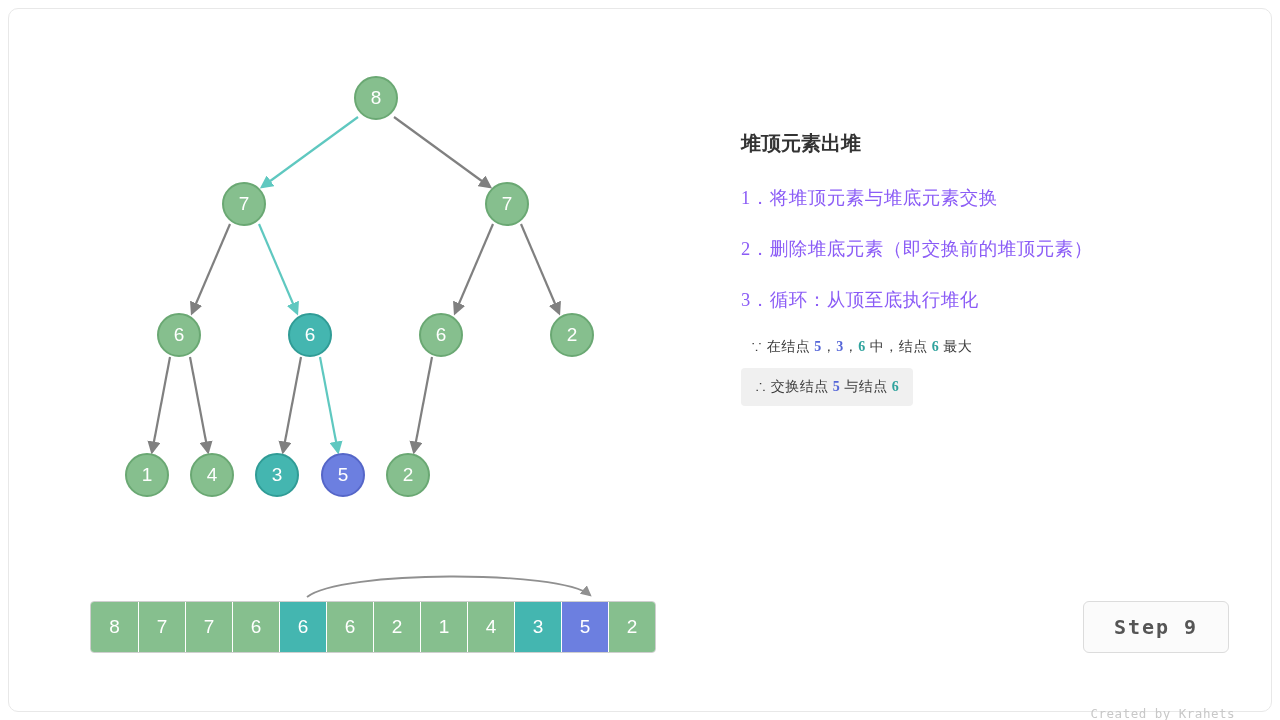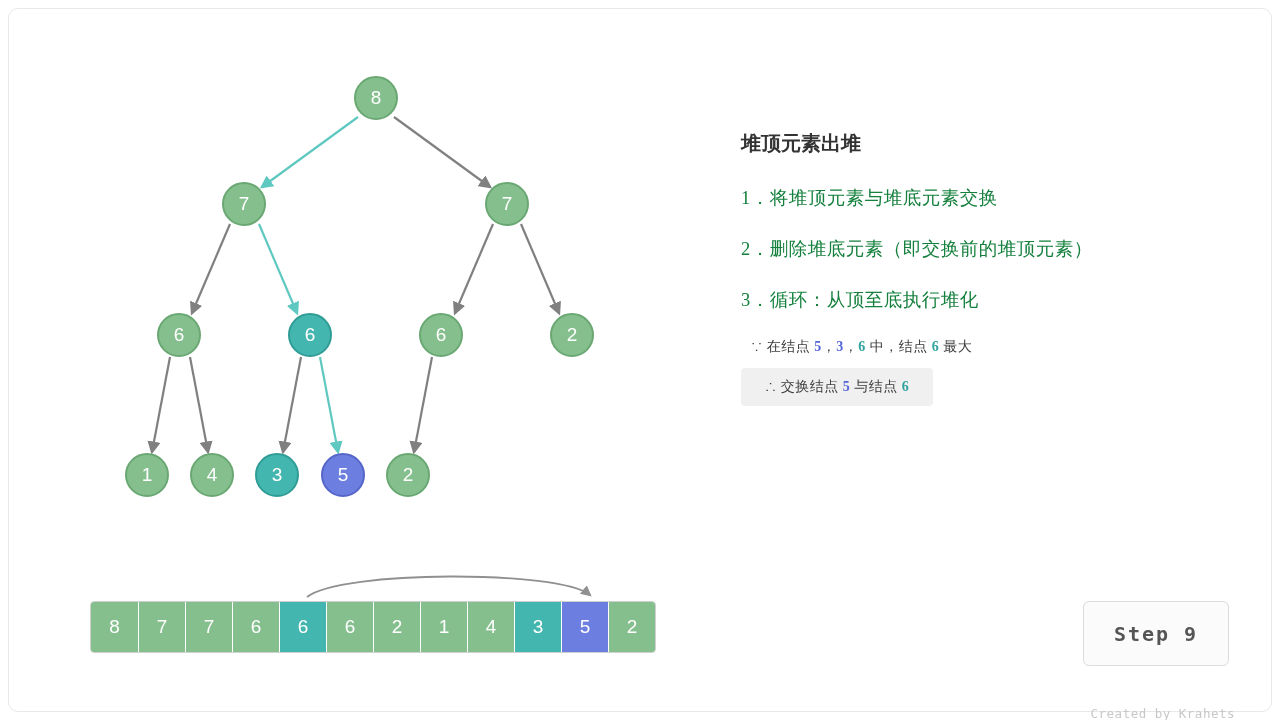--- a/index.html
+++ b/index.html
@@ -88,48 +88,48 @@
     font-family: Liberation Serif, serif;
   }
   #panel-title {
     font-size: 20px;
     font-weight: bold;
     color: #333333;
     margin: 0 0 28px 0;
   }
   .step-line {
     font-size: 18.5px;
-    color: #15803d;
+    color: #8b5cf6;
     margin-bottom: 26px;
     letter-spacing: 0.5px;
   }
   .reason {
     font-size: 14px;
     color: #3c3c3c;
     margin-left: 10px;
     margin-bottom: 12px;
     letter-spacing: 0.5px;
   }
   .reason.boxed {
     background: #f0f0f0;
     border-radius: 4px;
-    padding: 10px 24px;
+    padding: 10px 14px;
     display: inline-block;
     margin-left: 0;
   }
   .hl-blue { color: #5566d8; font-weight: bold; }
   .hl-teal { color: #2fa39d; font-weight: bold; }
 
   
   #step-badge {
     position: absolute;
     left: 1083px;
     top: 601px;
     width: 146px;
-    height: 65px;
+    height: 52px;
     border: 1px solid #dcdcdc;
     border-radius: 6px;
     background: #fbfbfb;
     display: flex;
     align-items: center;
     justify-content: center;
     font-family: "DejaVu Sans Mono", monospace;
     font-size: 20px;
     font-weight: bold;
     color: #555555;

